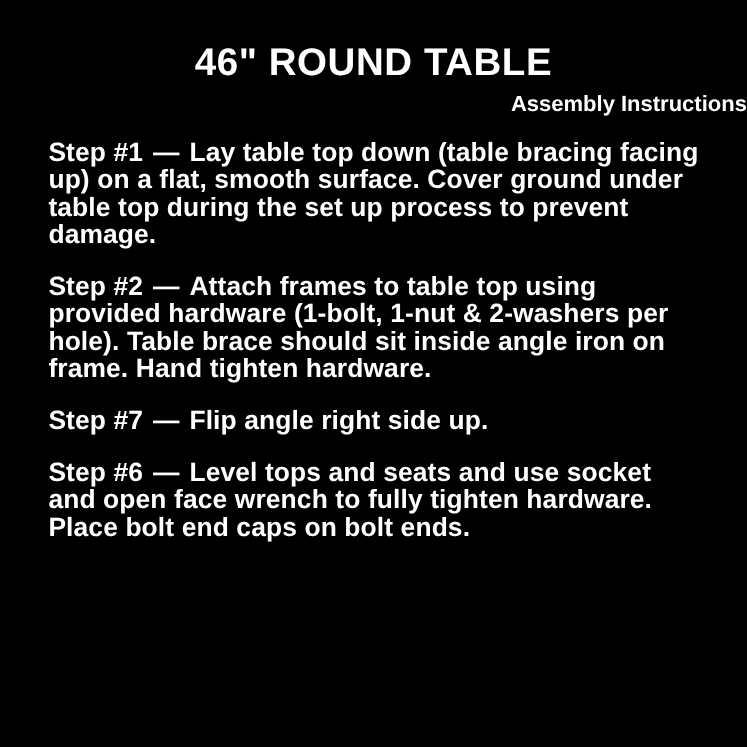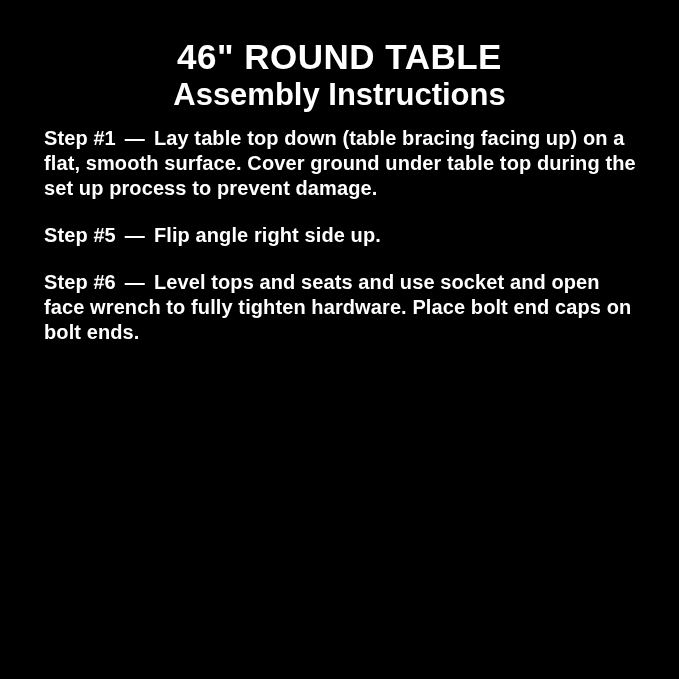--- a/index.html
+++ b/index.html
@@ -24,44 +24,46 @@
   }
   .title {
     margin: 0;
     font-size: 35px;
     line-height: 38px;
     letter-spacing: 0.5px;
     font-weight: 800;
   }
   .subtitle {
     margin: 6px 0 0 0;
-    font-size: 31px;
+    font-size: 20px;
     line-height: 26px;
     font-weight: 800;
+    text-align: right;
   }
   .steps {
     margin: 18px 40px 0 44px;
   }
   .step {
     margin: 0 0 22px 0;
-    font-size: 20px;
+    font-size: 24px;
     line-height: 25px;
     font-weight: bold;
     letter-spacing: 0.1px;
   }
   .step-sep {
     margin: 0 9px;
   }
 </style>
 </head>
 <body>
 
 <div class="sheet">
   <div class="header">
     <h1 class="title">46" ROUND TABLE</h1>
     <h2 class="subtitle">Assembly Instructions</h2>
   </div>
   <div class="steps">
     <p class="step"><span class="step-label">Step #1</span><span class="step-sep">—</span><span class="step-text">Lay table top down (table bracing facing up) on a flat, smooth surface. Cover ground under table top during the set up process to prevent damage.</span></p>
-    <p class="step"><span class="step-label">Step #5</span><span class="step-sep">—</span><span class="step-text">Flip angle right side up.</span></p>
+    <p class="step"><span class="step-label">Step #2</span><span class="step-sep">—</span><span class="step-text">Attach frames to table top using provided hardware (1-bolt, 1-nut &amp; 2-washers per hole). Table brace should sit inside angle iron on frame. Hand tighten hardware.</span></p>
+    <p class="step"><span class="step-label">Step #7</span><span class="step-sep">—</span><span class="step-text">Flip angle right side up.</span></p>
     <p class="step"><span class="step-label">Step #6</span><span class="step-sep">—</span><span class="step-text">Level tops and seats and use socket and open face wrench to fully tighten hardware. Place bolt end caps on bolt ends.</span></p>
   </div>
 </div>
 
 </body></html>

